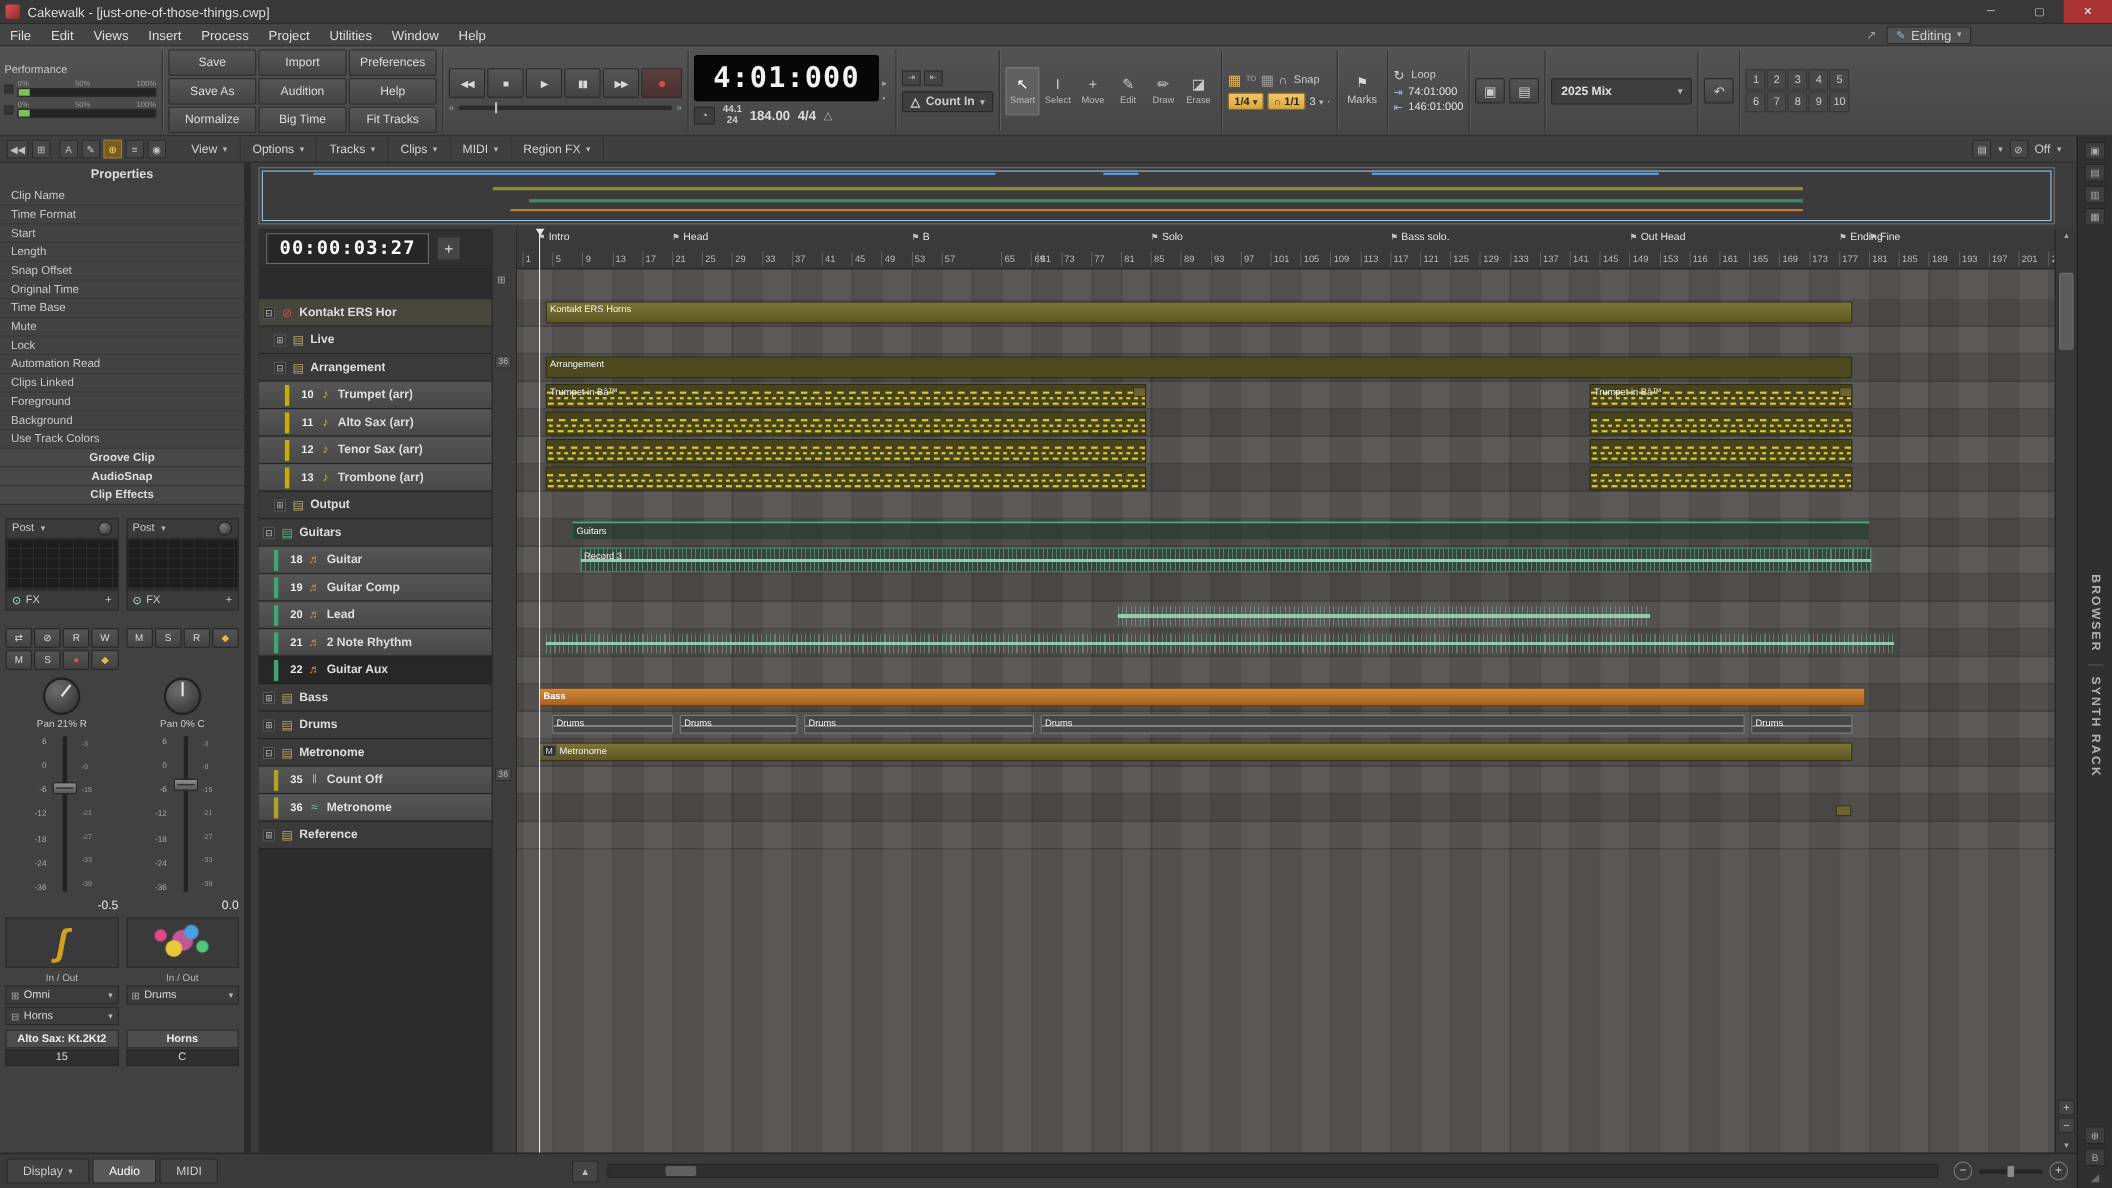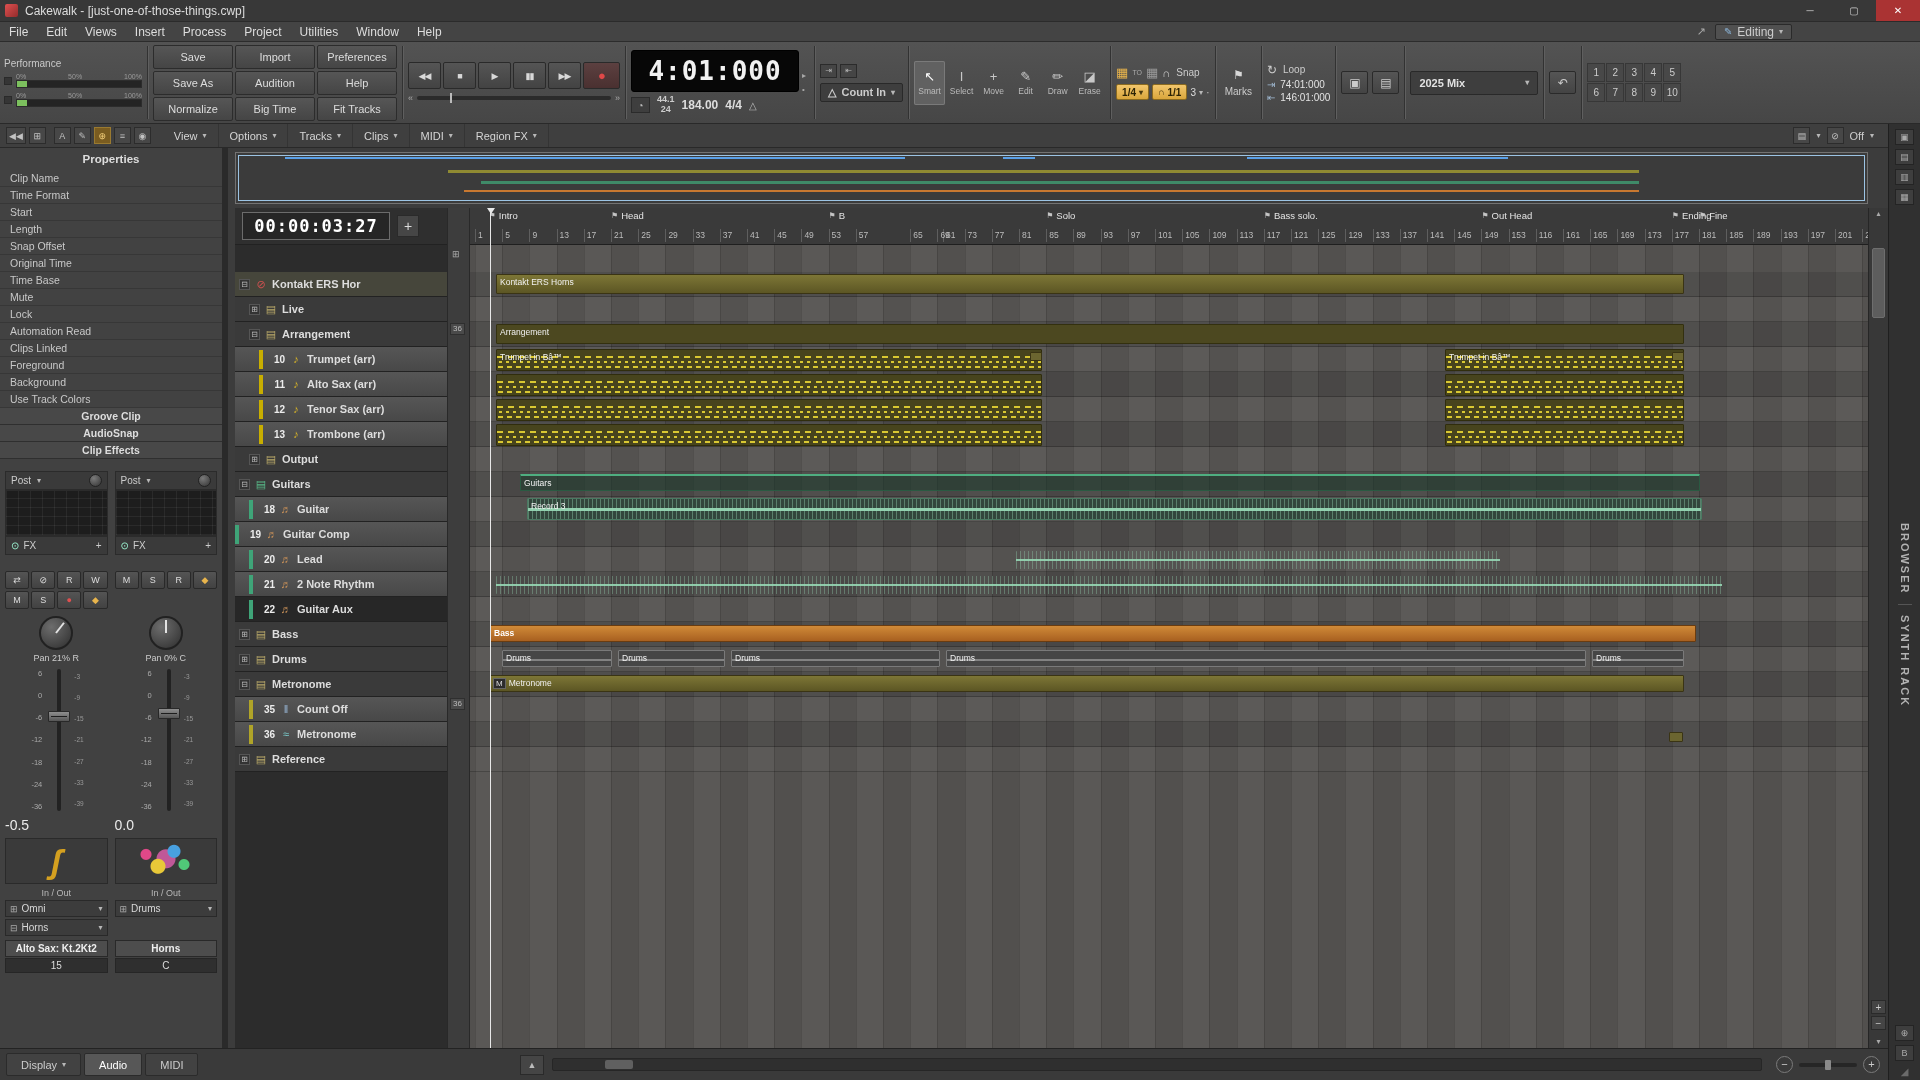--- a/index.html
+++ b/index.html
@@ -116,21 +116,21 @@
 .pan-knob{width:34px;height:34px;border-radius:50%;background:radial-gradient(circle at 35% 30%,#6d6d6d,#2d2d2d);border:2px solid #212121;position:relative}
 .pan-needle{position:absolute;left:50%;bottom:50%;width:2px;height:13px;margin-left:-1px;background:#e2e2e2;transform-origin:50% 100%}
 .pan-lbl{font-size:9px;color:#ccc;margin-top:3px}
 .fader{display:flex;justify-content:center;gap:2px;height:146px;margin-top:4px}
 .fscaleL{display:flex;flex-direction:column;justify-content:space-between;font-size:7.5px;color:#aaa;text-align:right;width:22px;padding:2px 2px 2px 0}
 .fgroove{width:26px;position:relative}
 .fgroove::before{content:"";position:absolute;left:50%;top:2px;bottom:2px;width:4px;margin-left:-2px;background:#222;border-radius:2px}
 .fthumb{position:absolute;left:2px;width:22px;height:11px;background:linear-gradient(#8e8e8e,#565656);border:1px solid #282828;border-radius:1px}
 .fthumb::after{content:"";position:absolute;left:2px;right:2px;top:4px;height:1px;background:#1d1d1d}
 .fscaleR{display:flex;flex-direction:column;justify-content:space-between;font-size:6.5px;color:#999;width:16px;padding:6px 0}
-.fdb{text-align:left;font-size:14px;color:#eaeaea;margin-top:4px}
+.fdb{text-align:right;font-size:11px;color:#eaeaea;margin-top:4px}
 .art{height:46px;margin-top:5px;background:#3a3a3a;border:1px solid #2a2a2a;display:flex;align-items:center;justify-content:center}
 .art.sax{color:#d4a020;font-size:34px;font-style:italic;font-weight:bold}
 .art.splash{background:radial-gradient(circle at 30% 35%,#e04888 0 5px,transparent 6px),radial-gradient(circle at 58% 28%,#48a0e0 0 6px,transparent 7px),radial-gradient(circle at 42% 62%,#e8c838 0 7px,transparent 8px),radial-gradient(circle at 68% 58%,#50c878 0 5px,transparent 6px),radial-gradient(circle at 50% 45%,#c05898 0 9px,transparent 10px),#3a3a3a}
 .iolbl{text-align:center;font-size:9px;color:#b8b8b8;margin-top:4px}
 .ddrow{height:17px;margin-top:2px;display:flex;align-items:center;gap:4px;background:#3c3c3c;border:1px solid #292929;padding:0 4px;font-size:10px;color:#d8d8d8}
 .ddrow .caret{margin-left:auto}
 .ddrow.empty{visibility:hidden}
 .ddico{font-size:9px;color:#aaa}
 .sname{height:17px;margin-top:4px;background:#4d4d4d;border:1px solid #292929;display:flex;align-items:center;justify-content:center;font-size:10px;font-weight:bold;color:#eee;white-space:nowrap;overflow:hidden}
 .snum{height:15px;margin-top:1px;background:#2f2f2f;border:1px solid #262626;display:flex;align-items:center;justify-content:center;font-size:10px;color:#ddd}
@@ -817,21 +817,21 @@
         <span class="texp">⊟</span>
         <span class="ticon" style="color: rgb(88, 184, 136);">▤</span>
         <span class="tname">Guitars</span>
       </div>
       <div class="trow child" style="padding-left: 14px;">
         <span class="tstrip" style="background: rgb(63, 164, 120);"></span>
         <span class="tnum">18</span>
         <span class="ticon" style="color: rgb(200, 144, 88);">♬</span>
         <span class="tname">Guitar</span>
       </div>
-      <div class="trow child" style="">
+      <div class="trow child" style="padding-left: 14px;">
         <span class="tstrip" style="background: rgb(63, 164, 120);"></span>
         <span class="tnum">19</span>
         <span class="ticon" style="color: rgb(200, 144, 88);">♬</span>
         <span class="tname">Guitar Comp</span>
       </div>
       <div class="trow child" style="padding-left: 14px;">
         <span class="tstrip" style="background: rgb(63, 164, 120);"></span>
         <span class="tnum">20</span>
         <span class="ticon" style="color: rgb(200, 144, 88);">♬</span>
         <span class="tname">Lead</span>

